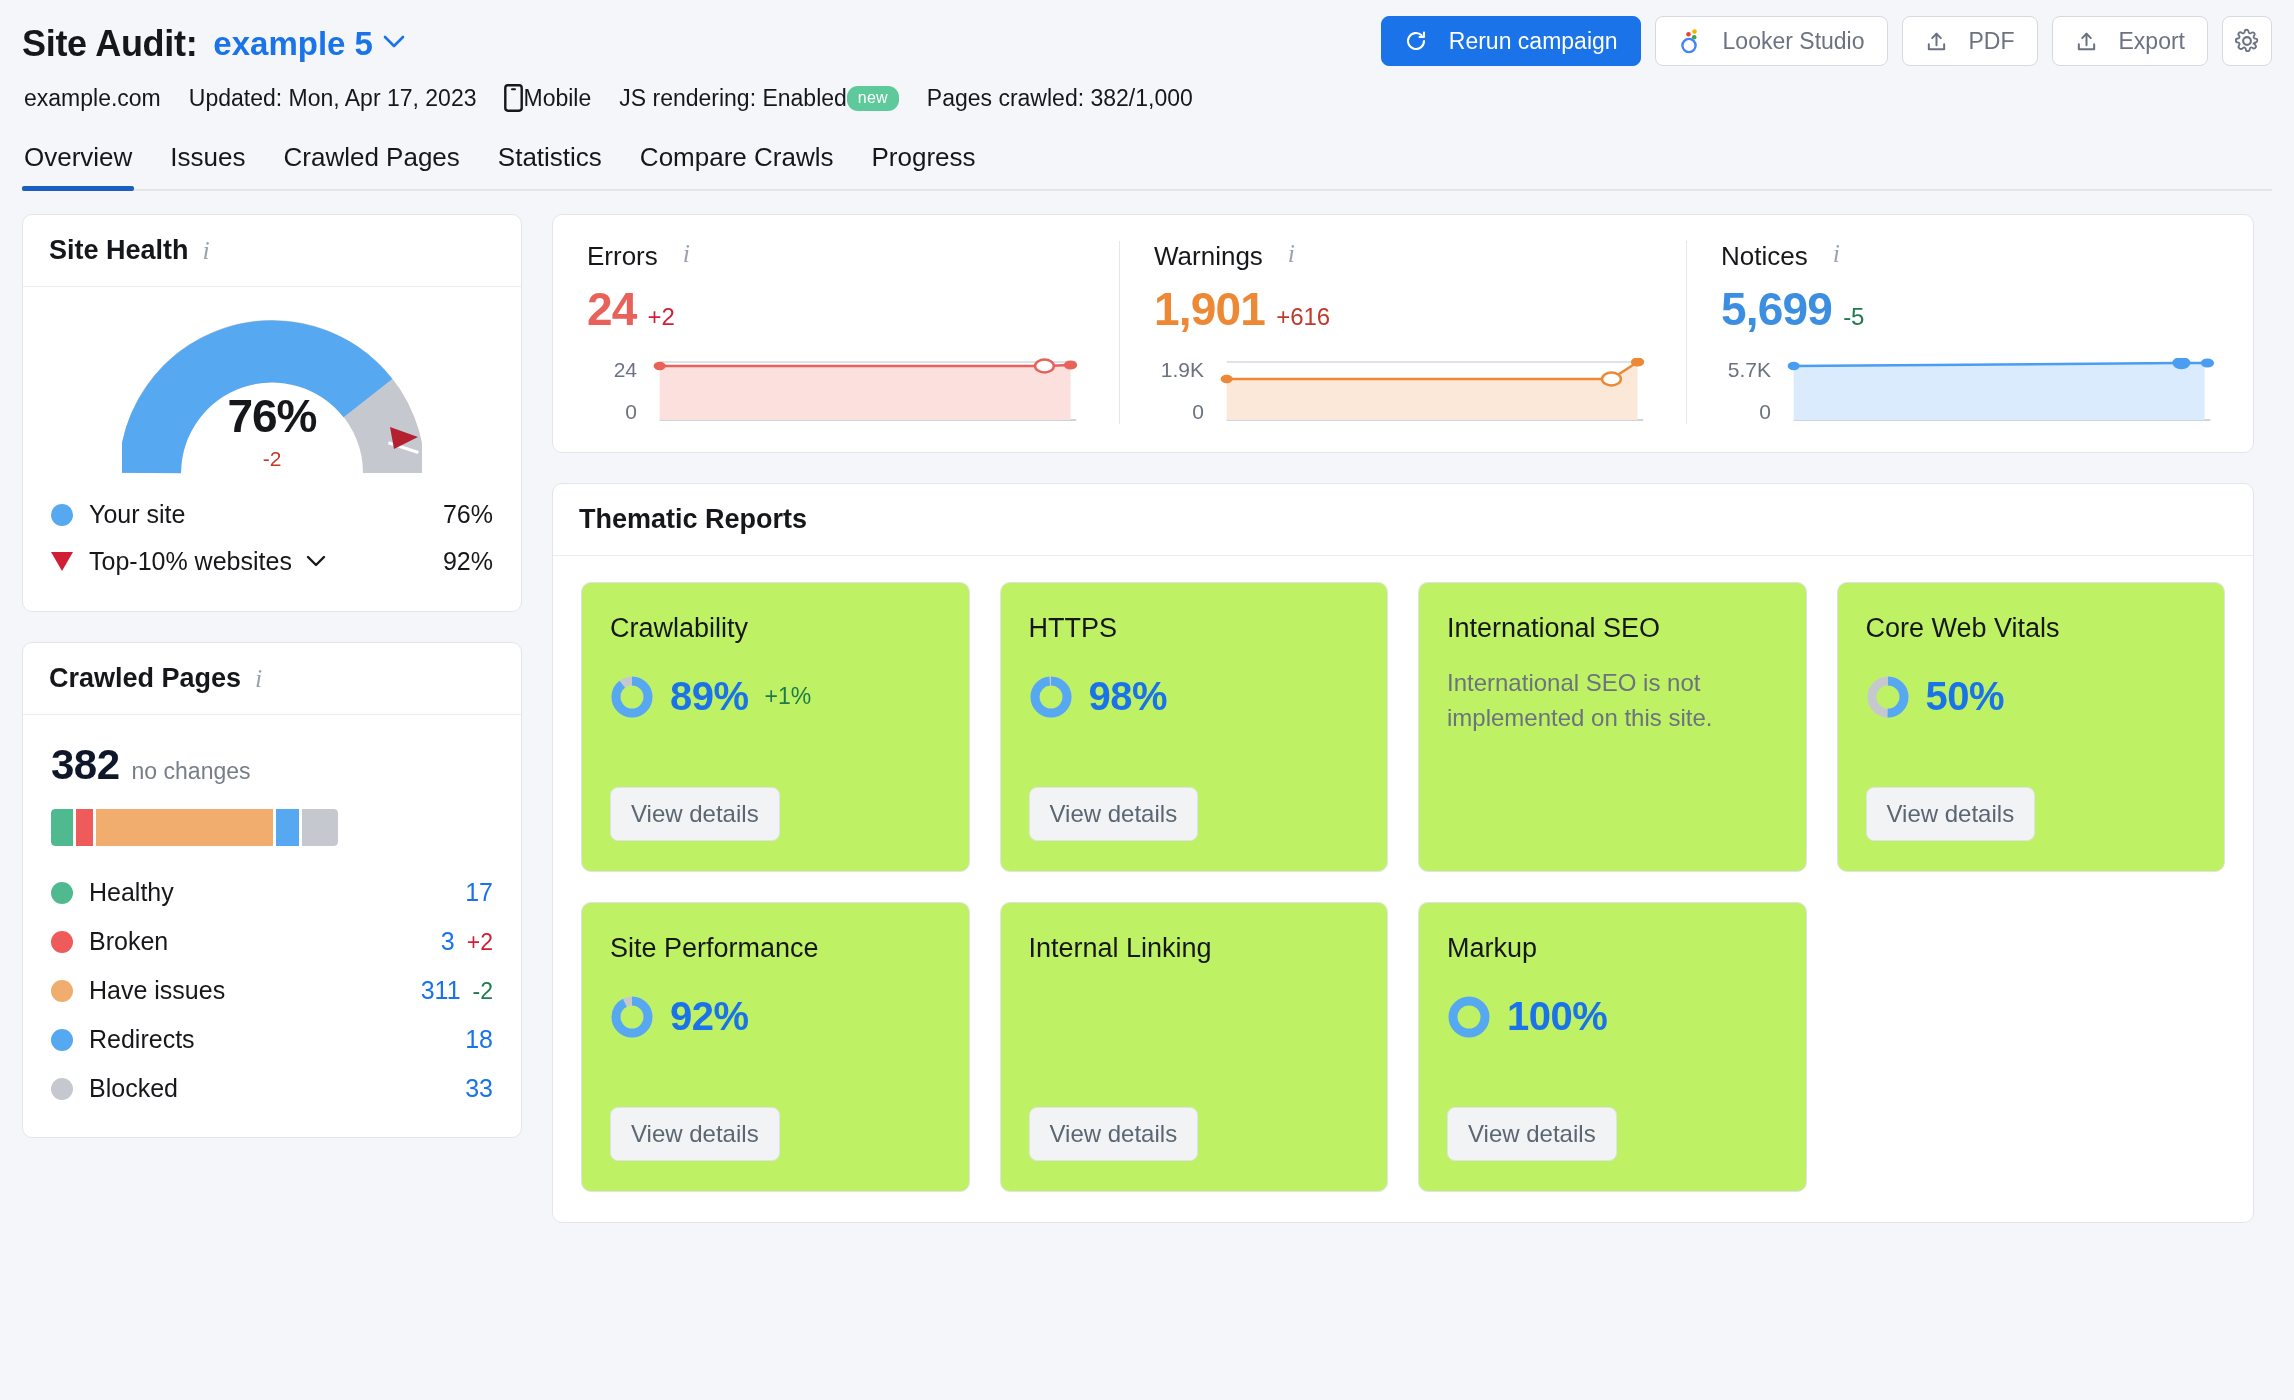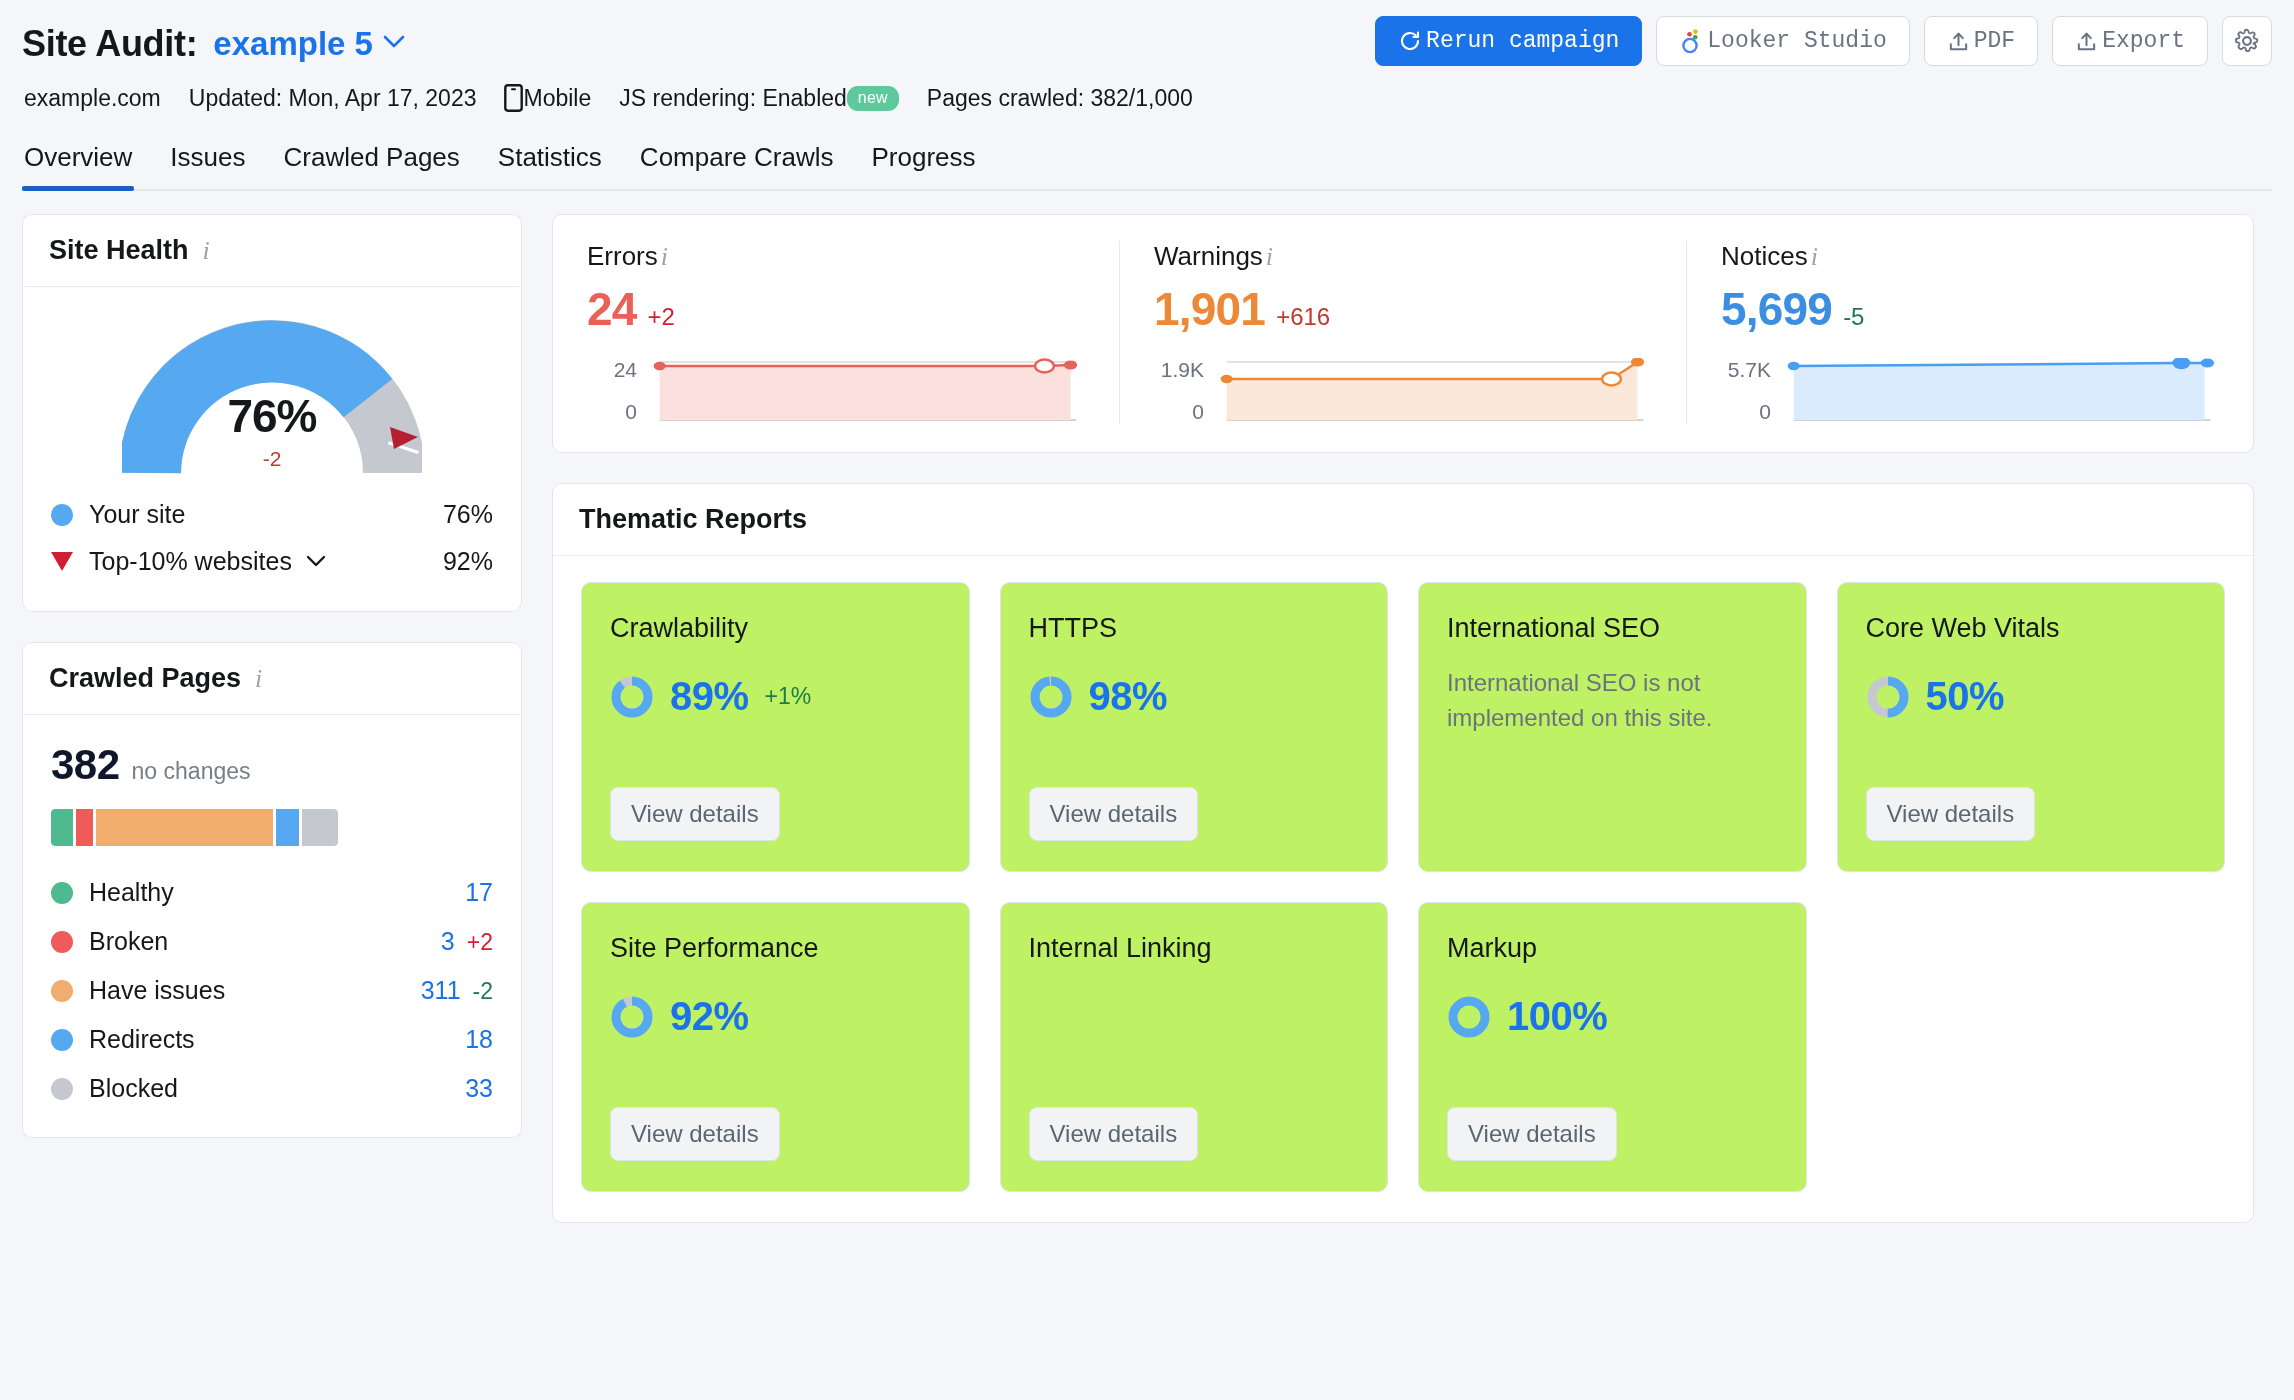--- a/index.html
+++ b/index.html
@@ -22,24 +22,24 @@
   }
   .caret-down {
     margin-left: 10px; color: #1a73e8; font-size: 22px; font-weight: 700;
     display: inline-block; transform: translateY(-2px);
   }
   .header-actions {
     position: absolute; right: 22px; top: 16px;
     display: flex; align-items: center; gap: 14px;
   }
   .btn {
-    display: inline-flex; align-items: center; gap: 4px;
+    display: inline-flex; align-items: center; gap: 21px;
     height: 50px; padding: 0 22px; border-radius: 8px;
     font-size: 23px; border: 1px solid #d5dae0; background: #fff;
-    color: #6b7280; cursor: pointer; white-space: nowrap; font-family: Liberation Mono, monospace;
+    color: #6b7280; cursor: pointer; white-space: nowrap;
   }
   .btn-primary {
     background: #1a73e8; border-color: #1a73e8; color: #fff; font-weight: 400;
   }
   .btn-icon-only { padding: 0; width: 50px; justify-content: center; }
   .meta-row {
     display: flex; align-items: center; gap: 28px;
     font-size: 23px; color: #16171a; margin-top: 14px; padding-left: 2px;
   }
   .meta-item { display: flex; align-items: center; }
@@ -123,21 +123,21 @@
   .cp-row .cnt { color: #1a73e8; }
   .delta-up { color: #d01f35; font-size: 23px; }
   .delta-down { color: #1f7a4d; font-size: 23px; }
 
   
   .stats-card { display: flex; padding: 26px 0 28px 0; }
   .stat {
     flex: 1; padding: 0 34px; position: relative;
   }
   .stat + .stat { border-left: 1px solid #e4e8ee; }
-  .stat-head { display: flex; align-items: center; gap: 3px; }
+  .stat-head { display: flex; gap: 25px; }
   .stat-name { font-size: 26px; color: #16171a; }
   .stat-numline { display: flex; align-items: baseline; gap: 11px; margin-top: 10px; }
   .stat-number { font-size: 46px; font-weight: 700; letter-spacing: -.8px; }
   .stat-delta { font-size: 24px; }
   .spark { display: flex; margin-top: 22px; }
   .spark-axis {
     width: 64px; display: flex; flex-direction: column;
     justify-content: space-between; align-items: flex-end;
     font-size: 21px; color: #6b7280; padding-right: 14px; height: 66px;
     padding-top: 0px; padding-bottom: 0px;

